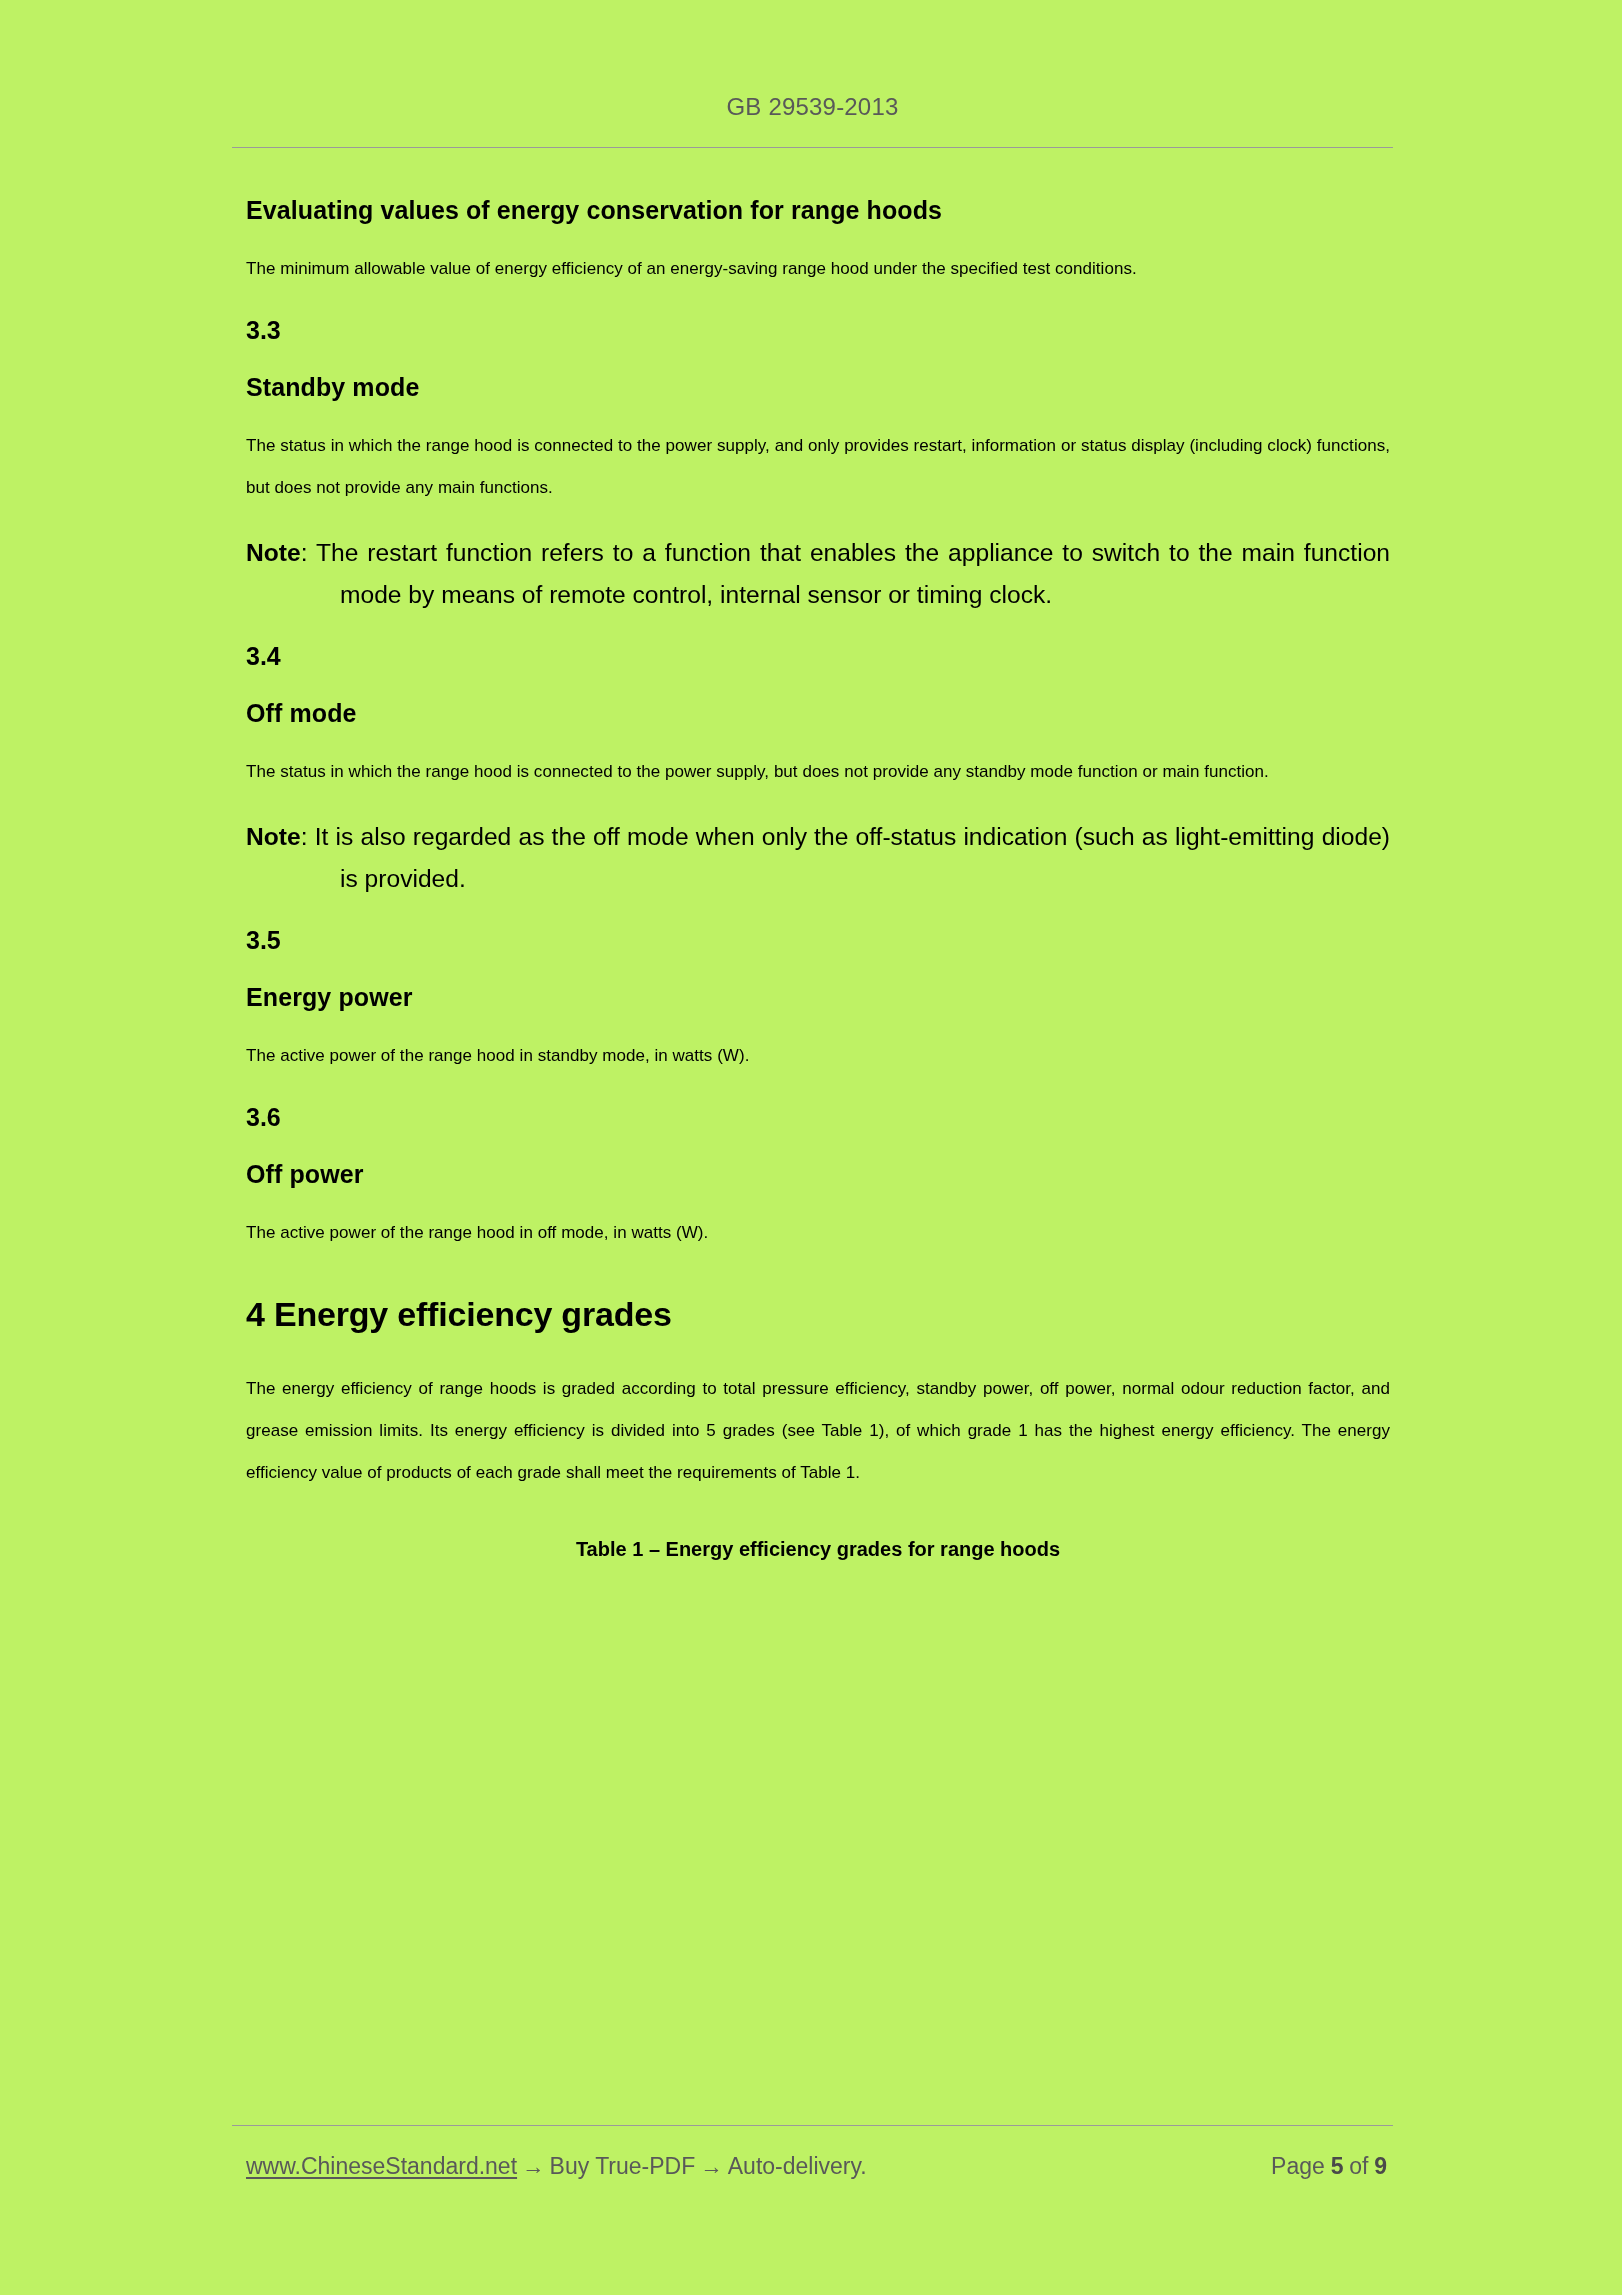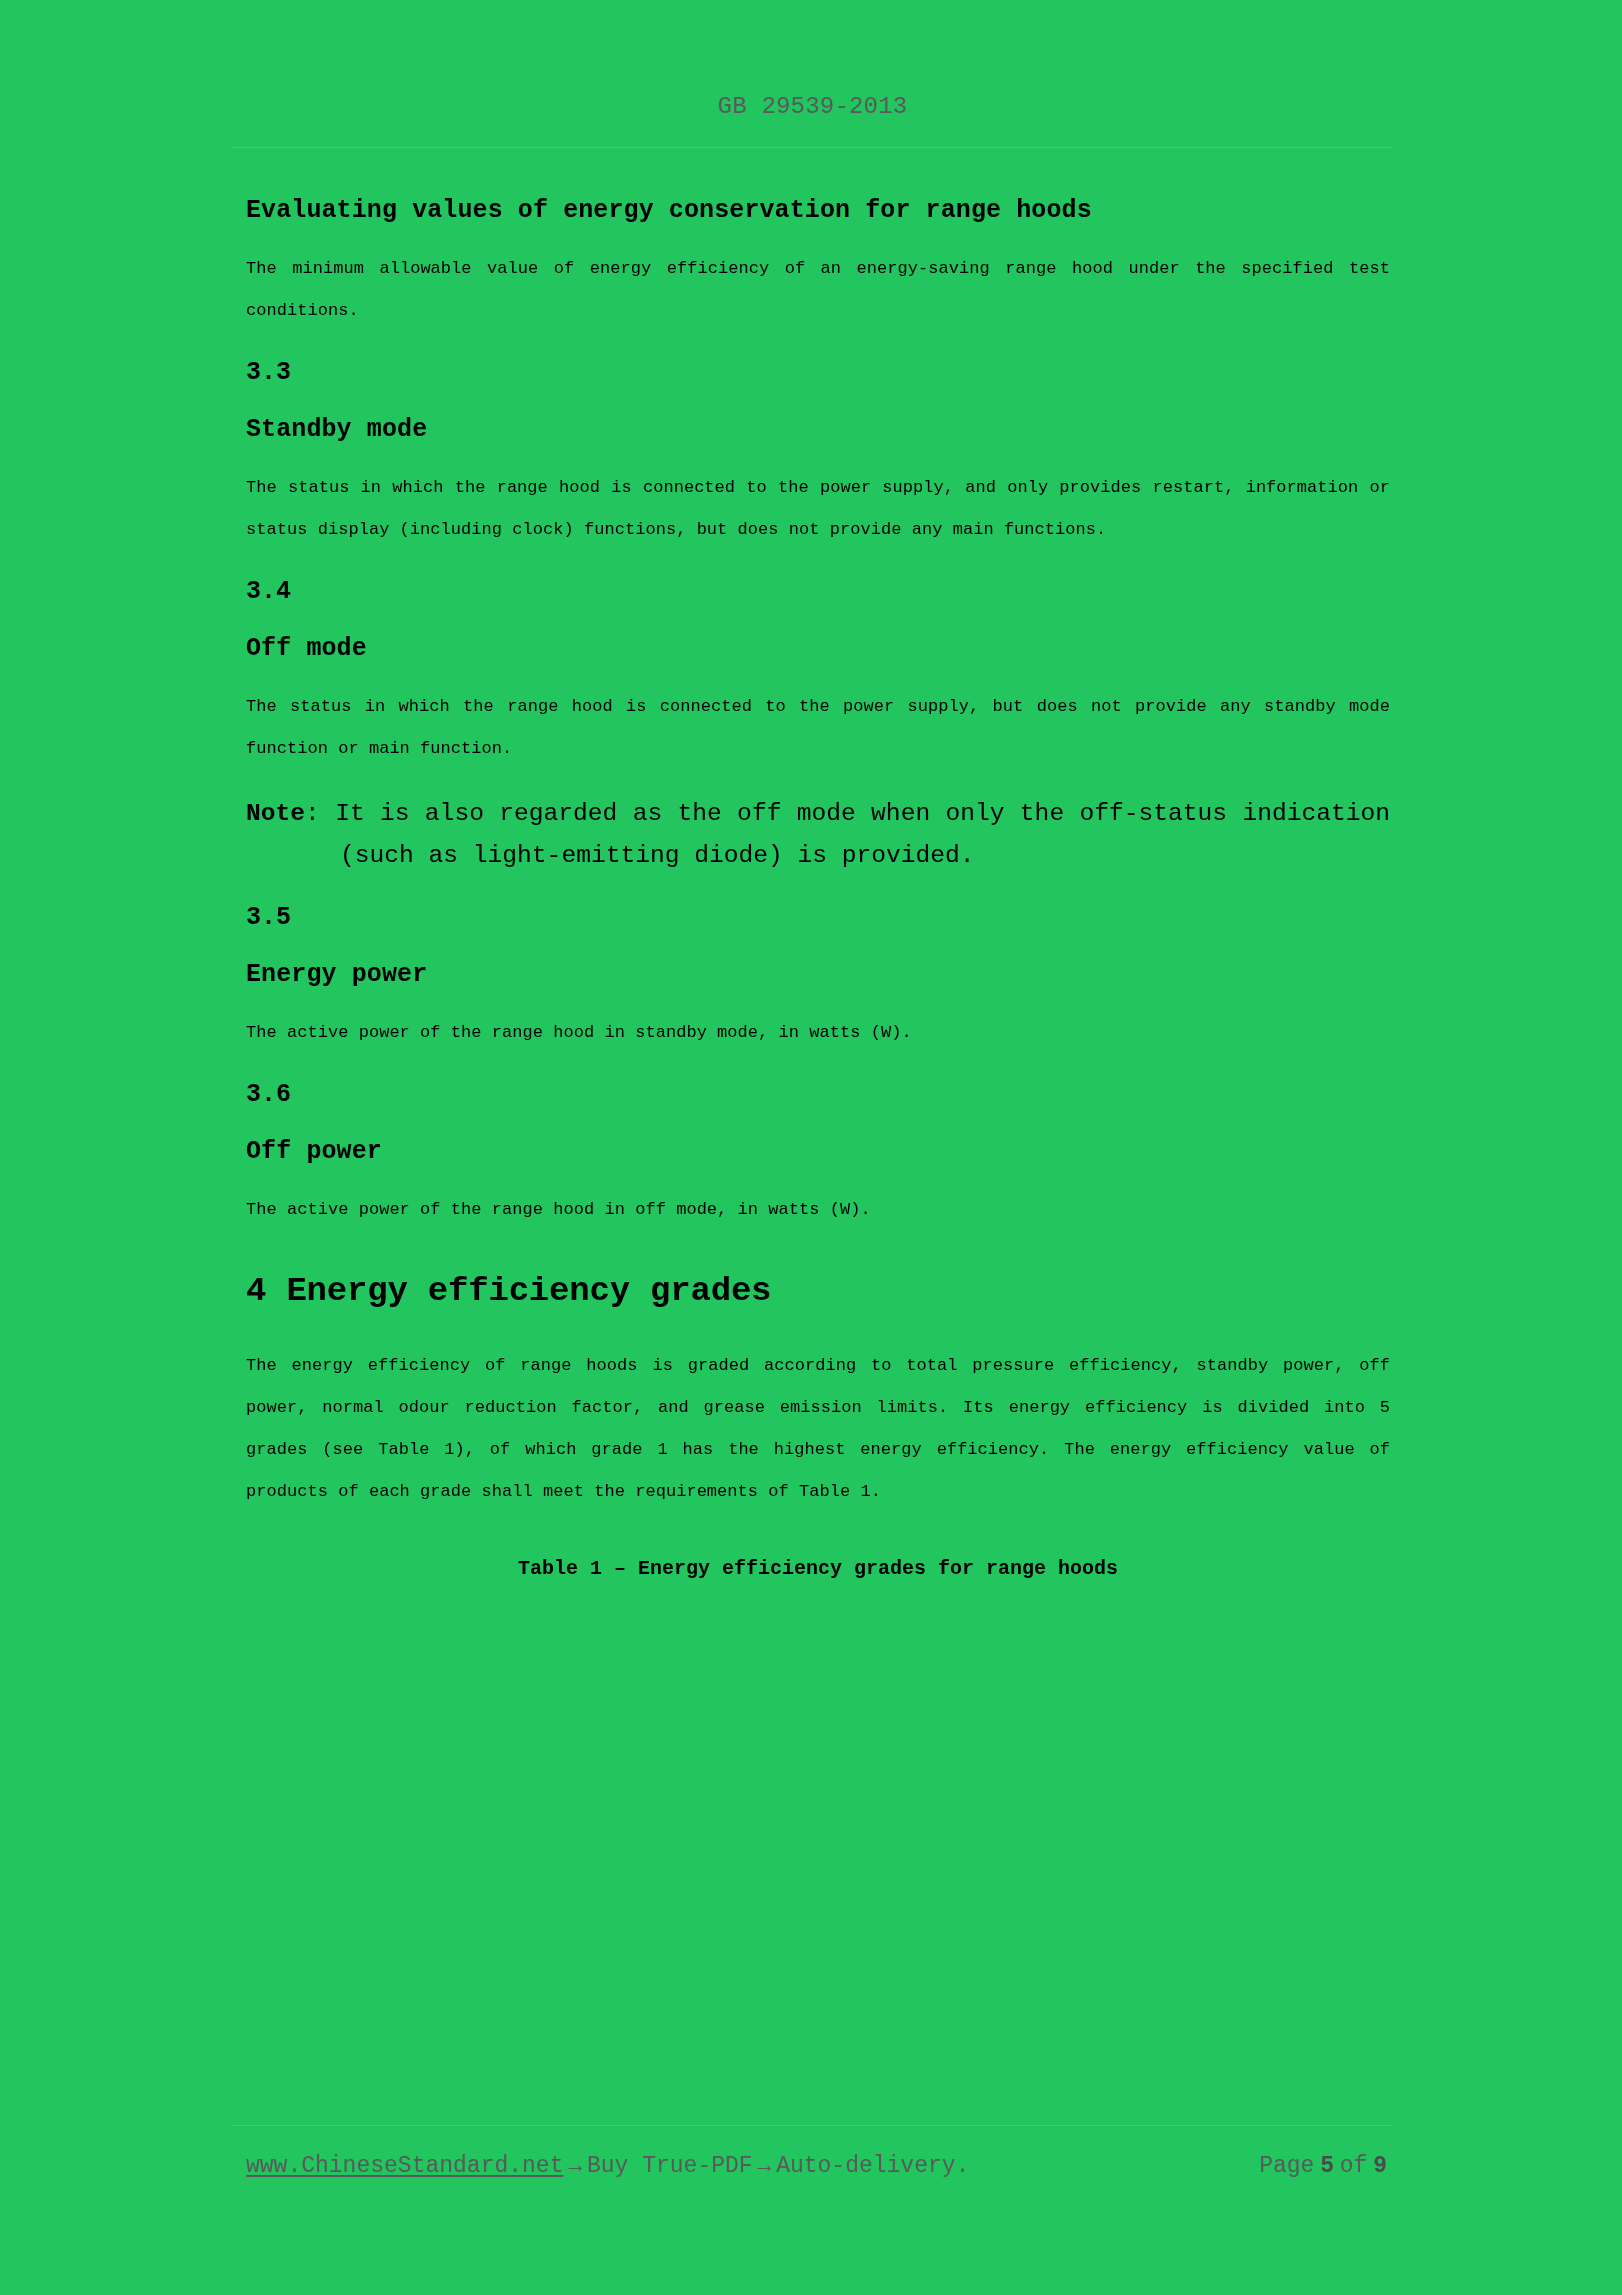--- a/index.html
+++ b/index.html
@@ -4,22 +4,22 @@
 <style>
   html, body {
     margin: 0;
     padding: 0;
     background: #ffffff;
   }
   .page {
     position: relative;
     width: 1623px;
     height: 2295px;
-    background: #22c55e;
-    font-family: Liberation Mono, monospace;
+    background: #bef264;
+    font-family: Liberation Sans, sans-serif;
     overflow: hidden;
   }
 
   
   .page-header {
     position: absolute;
     left: 232px;
     top: 90px;
     width: 1161px;
     text-align: center;
@@ -159,20 +159,21 @@
     <div class="h-sub">Evaluating values of energy conservation for range hoods</div>
 
     <div class="para">The minimum allowable value of energy efficiency of an energy-saving range hood under the specified test conditions.</div>
 
     <div class="num">3.3</div>
 
     <div class="h-sub">Standby mode</div>
 
     <div class="para">The status in which the range hood is connected to the power supply, and only provides restart, information or status display (including clock) functions, but does not provide any main functions.</div>
 
+    <div class="note"><b>Note</b><span>: The restart function refers to a function that enables the appliance to switch to the main function mode by means of remote control, internal sensor or timing clock.</span></div>
 
     <div class="num">3.4</div>
 
     <div class="h-sub">Off mode</div>
 
     <div class="para">The status in which the range hood is connected to the power supply, but does not provide any standby mode function or main function.</div>
 
     <div class="note"><b>Note</b><span>: It is also regarded as the off mode when only the off-status indication (such as light-emitting diode) is provided.</span></div>
 
     <div class="num">3.5</div>

